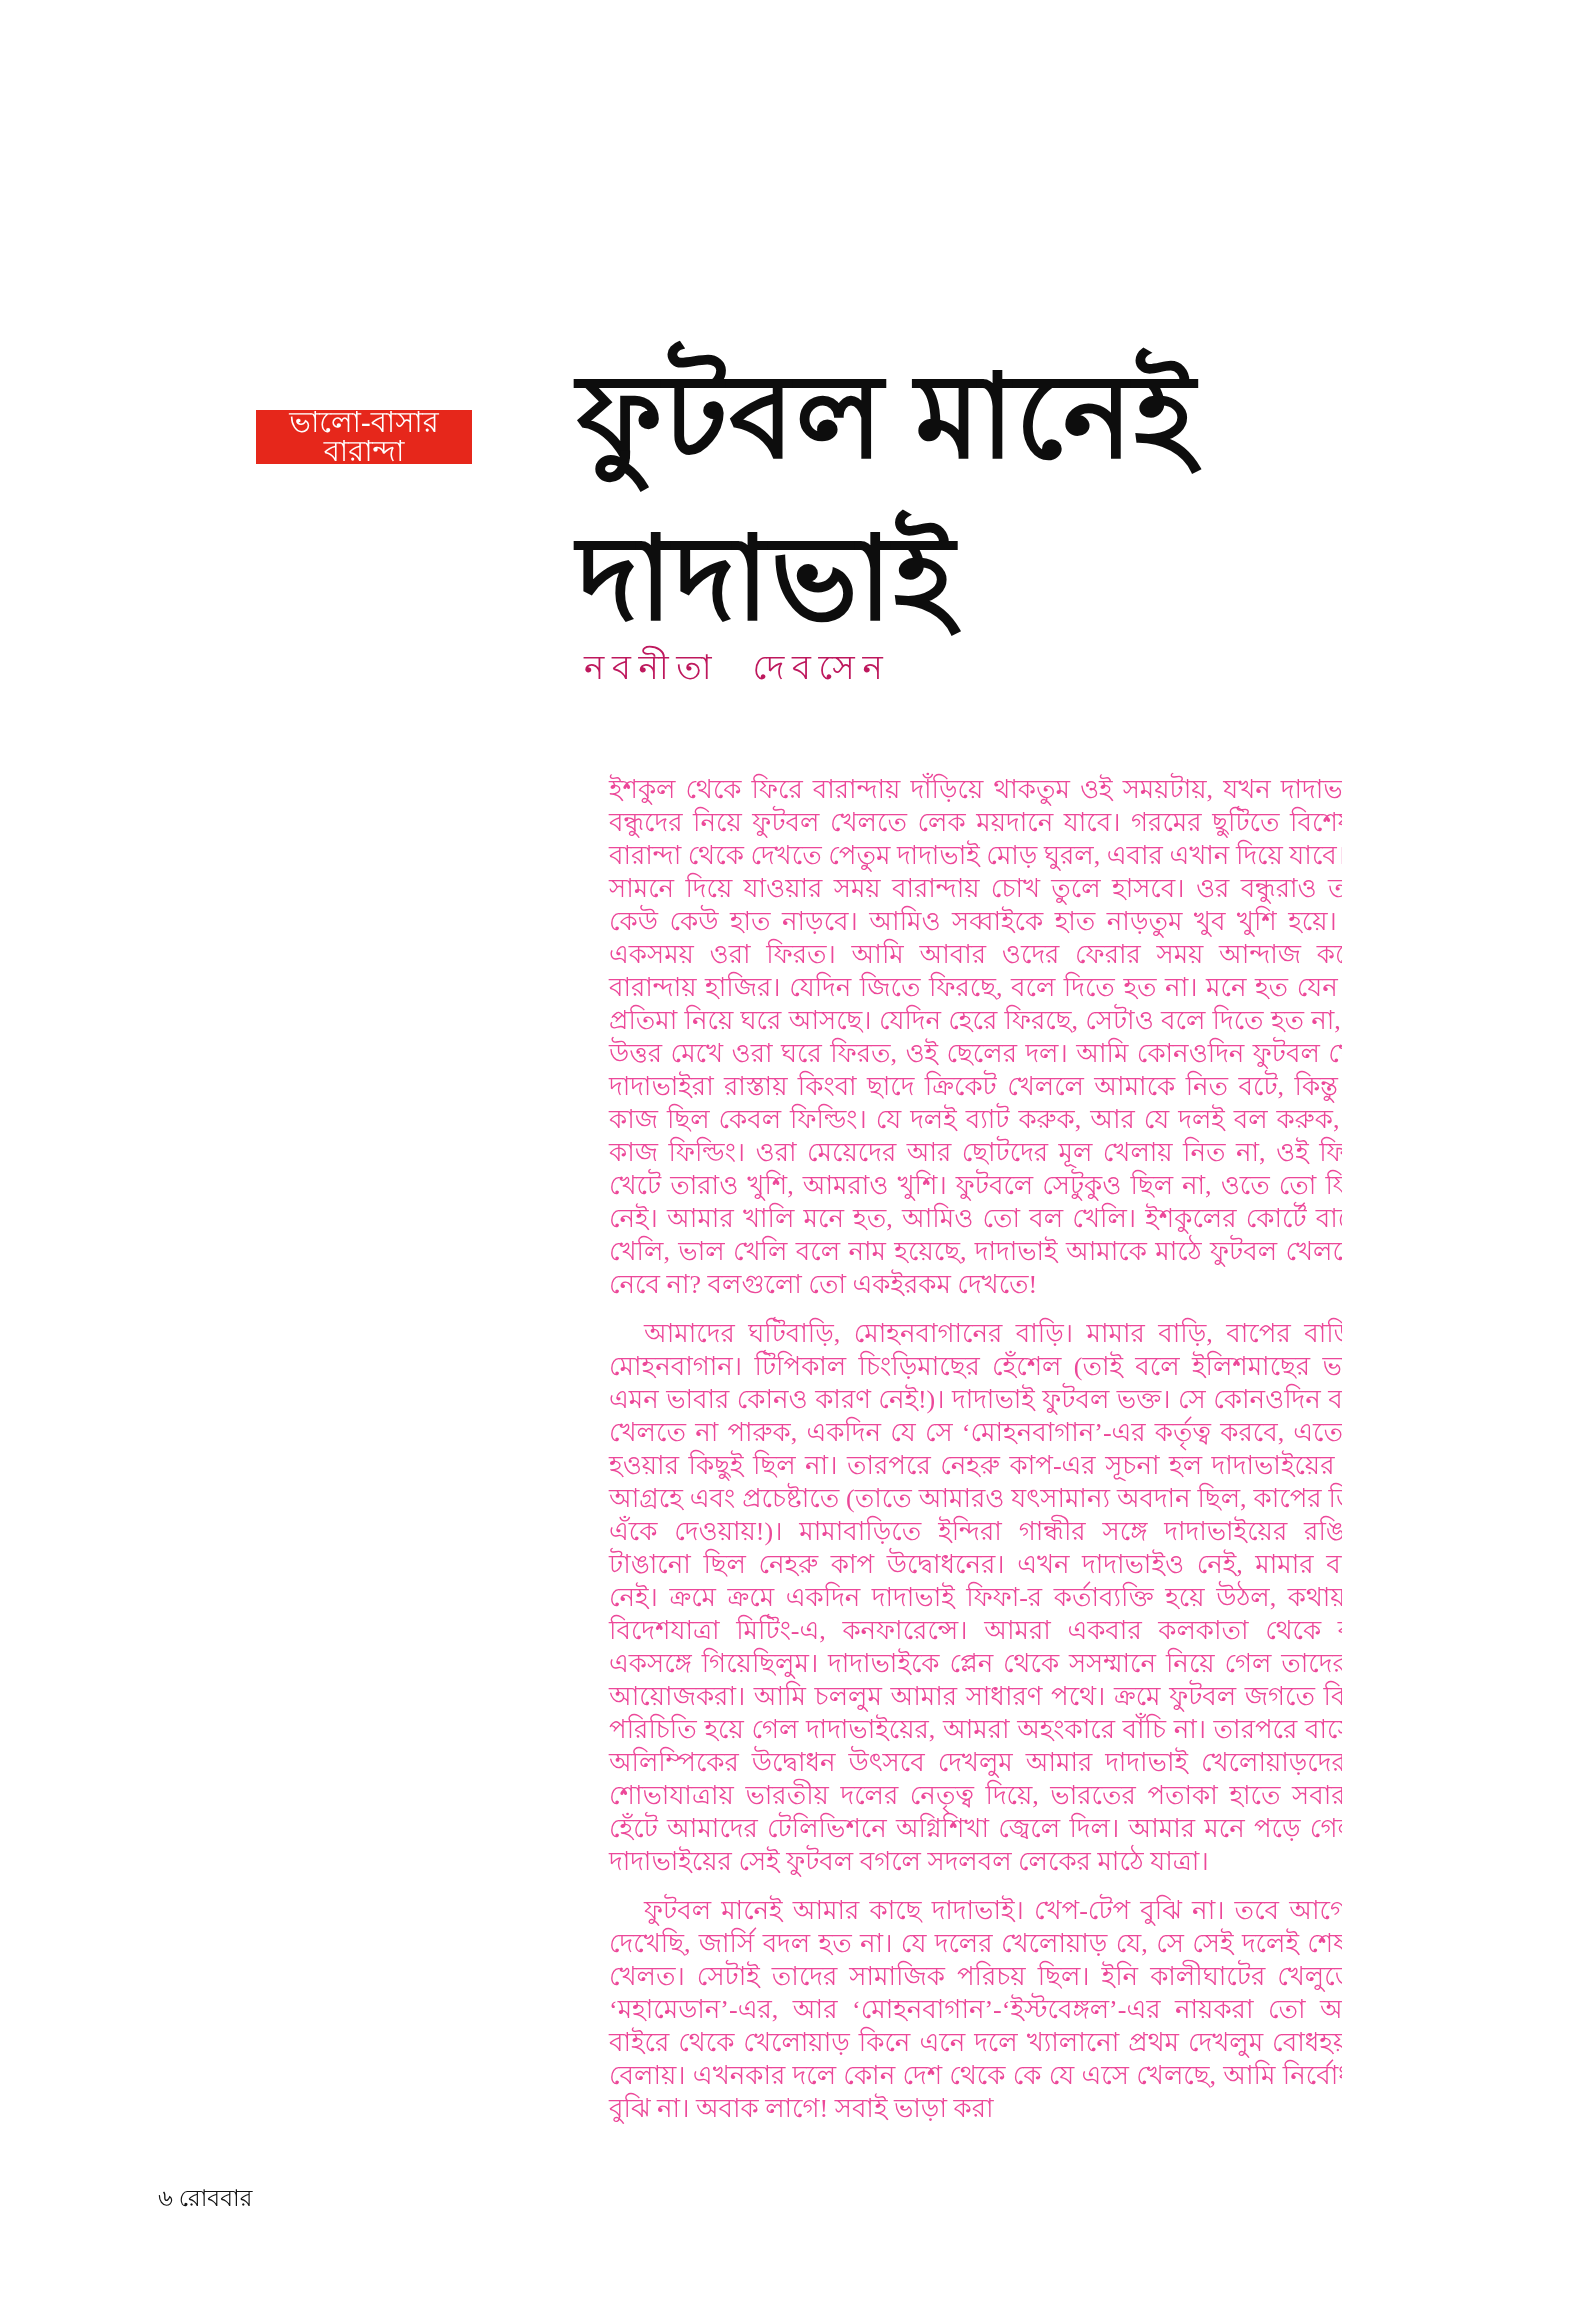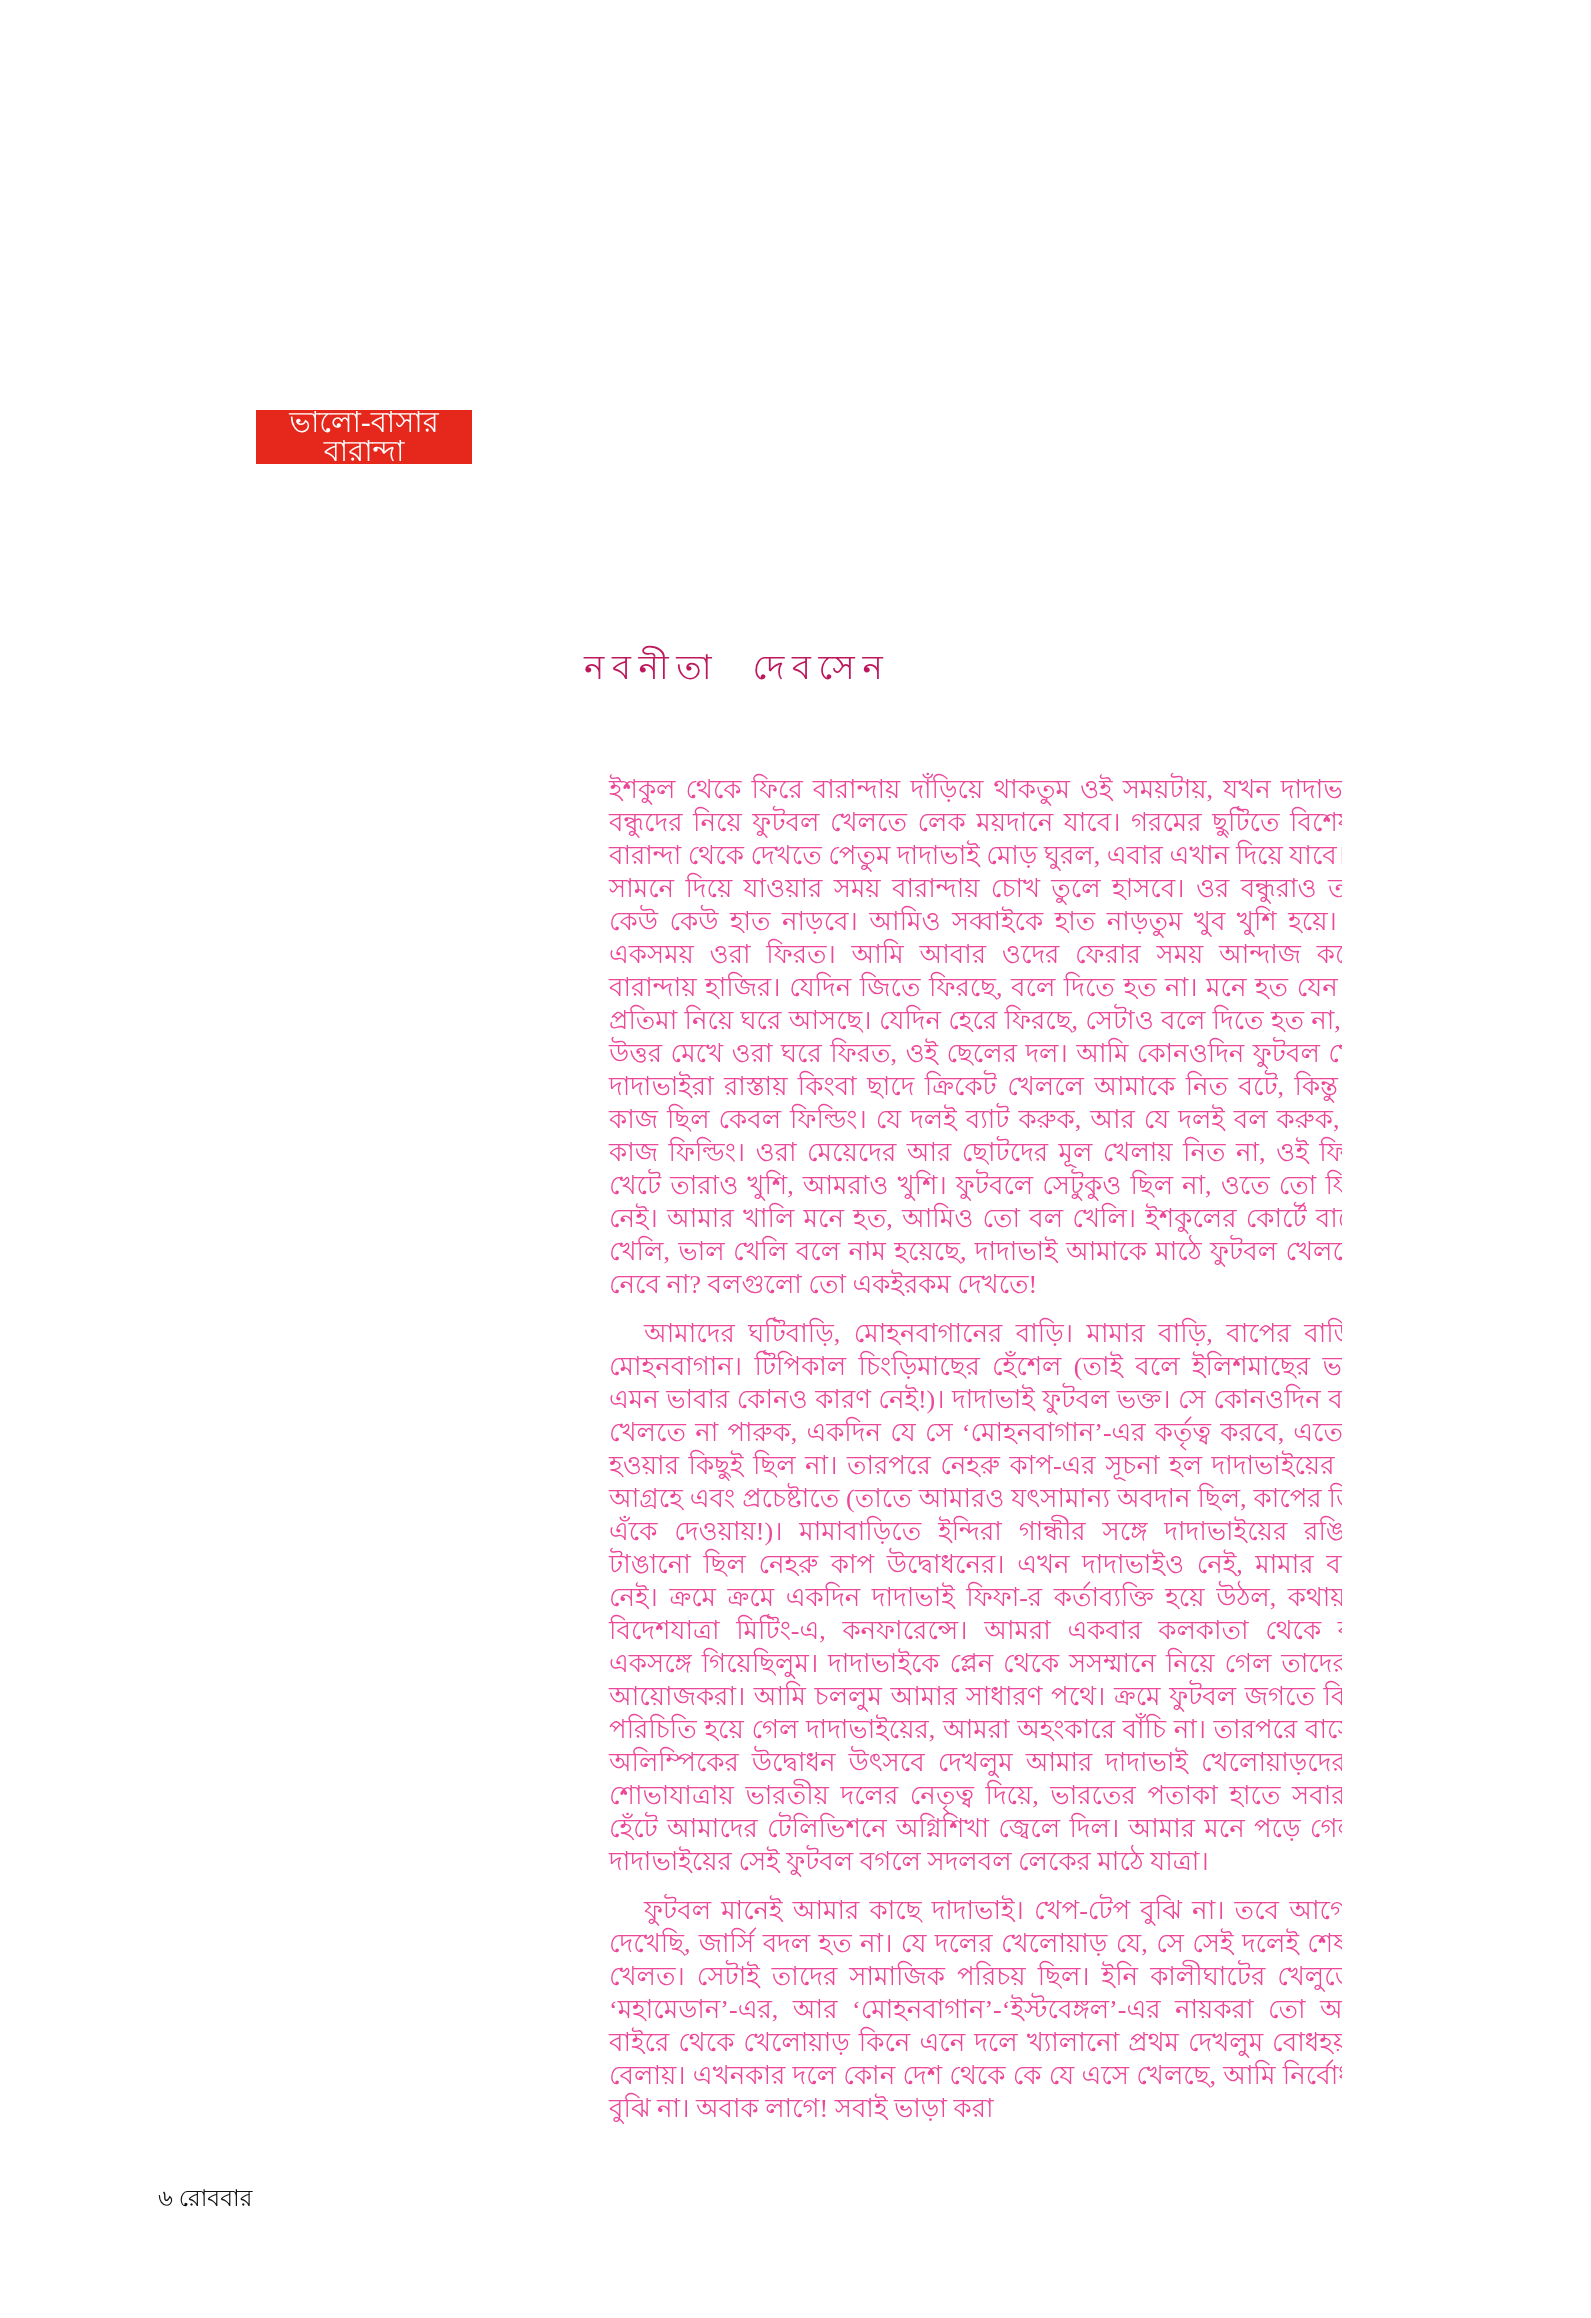--- a/index.html
+++ b/index.html
@@ -92,20 +92,22 @@
 </style>
 </head>
 <body>
 
 <div class="page" style="background: rgb(255, 255, 255);">
 
   <div class="kicker" style="background: rgb(230, 39, 27); color: rgb(255, 255, 255);">
     <span>ভালো-বাসার বারান্দা</span>
   </div>
 
+  <h1 class="headline">ফুটবল মানেই
+দাদাভাই</h1>
 
   <div class="byline">নবনীতা দেবসেন</div>
 
 
   <div class="article-body">
     <p class="no-indent">ইশকুল থেকে ফিরে বারান্দায় দাঁড়িয়ে থাকতুম ওই সময়টায়, যখন দাদাভাই তার বন্ধুদের নিয়ে ফুটবল খেলতে লেক ময়দানে যাবে। গরমের ছুটিতে বিশেষ করে। বারান্দা থেকে দেখতে পেতুম দাদাভাই মোড় ঘুরল, এবার এখান দিয়ে যাবে। বাড়ির সামনে দিয়ে যাওয়ার সময় বারান্দায় চোখ তুলে হাসবে। ওর বন্ধুরাও তাকাবে। কেউ কেউ হাত নাড়বে। আমিও সব্বাইকে হাত নাড়তুম খুব খুশি হয়ে। আবার একসময় ওরা ফিরত। আমি আবার ওদের ফেরার সময় আন্দাজ করে ঠিক বারান্দায় হাজির। যেদিন জিতে ফিরছে, বলে দিতে হত না। মনে হত যেন মা দুর্গা প্রতিমা নিয়ে ঘরে আসছে। যেদিন হেরে ফিরছে, সেটাও বলে দিতে হত না, সর্বাঙ্গে উত্তর মেখে ওরা ঘরে ফিরত, ওই ছেলের দল। আমি কোনওদিন ফুটবল খেলিনি। দাদাভাইরা রাস্তায় কিংবা ছাদে ক্রিকেট খেললে আমাকে নিত বটে, কিন্তু আমার কাজ ছিল কেবল ফিল্ডিং। যে দলই ব্যাট করুক, আর যে দলই বল করুক, আমার কাজ ফিল্ডিং। ওরা মেয়েদের আর ছোটদের মূল খেলায় নিত না, ওই ফিল্ডিং-এ খেটে তারাও খুশি, আমরাও খুশি। ফুটবলে সেটুকুও ছিল না, ওতে তো ফিল্ডিং-ই নেই। আমার খালি মনে হত, আমিও তো বল খেলি। ইশকুলের কোর্টে বাস্কেটবল খেলি, ভাল খেলি বলে নাম হয়েছে, দাদাভাই আমাকে মাঠে ফুটবল খেলতে কেন নেবে না? বলগুলো তো একইরকম দেখতে!</p>
     <p>আমাদের ঘটিবাড়ি, মোহনবাগানের বাড়ি। মামার বাড়ি, বাপের বাড়ি দুই-ই মোহনবাগান। টিপিকাল চিংড়িমাছের হেঁশেল (তাই বলে ইলিশমাছের ভক্ত নই, এমন ভাবার কোনও কারণ নেই!)। দাদাভাই ফুটবল ভক্ত। সে কোনওদিন বড় মাঠে খেলতে না পারুক, একদিন যে সে ‘মোহনবাগান’-এর কর্তৃত্ব করবে, এতে অবাক হওয়ার কিছুই ছিল না। তারপরে নেহরু কাপ-এর সূচনা হল দাদাভাইয়ের নিজের আগ্রহে এবং প্রচেষ্টাতে (তাতে আমারও যৎসামান্য অবদান ছিল, কাপের ডিজাইন এঁকে দেওয়ায়!)। মামাবাড়িতে ইন্দিরা গান্ধীর সঙ্গে দাদাভাইয়ের রঙিন ছবি টাঙানো ছিল নেহরু কাপ উদ্বোধনের। এখন দাদাভাইও নেই, মামার বাড়িটাও নেই। ক্রমে ক্রমে একদিন দাদাভাই ফিফা-র কর্তাব্যক্তি হয়ে উঠল, কথায় কথায় বিদেশযাত্রা মিটিং-এ, কনফারেন্সে। আমরা একবার কলকাতা থেকে ব্যাংকক একসঙ্গে গিয়েছিলুম। দাদাভাইকে প্লেন থেকে সসম্মানে নিয়ে গেল তাদের সভার আয়োজকরা। আমি চললুম আমার সাধারণ পথে। ক্রমে ফুটবল জগতে বিশ্বব্যাপী পরিচিতি হয়ে গেল দাদাভাইয়ের, আমরা অহংকারে বাঁচি না। তারপরে বার্সেলোনা অলিম্পিকের উদ্বোধন উৎসবে দেখলুম আমার দাদাভাই খেলোয়াড়দের রঙিন শোভাযাত্রায় ভারতীয় দলের নেতৃত্ব দিয়ে, ভারতের পতাকা হাতে সবার আগে হেঁটে আমাদের টেলিভিশনে অগ্নিশিখা জ্বেলে দিল। আমার মনে পড়ে গেল, ছাত্র দাদাভাইয়ের সেই ফুটবল বগলে সদলবল লেকের মাঠে যাত্রা।</p>
     <p>ফুটবল মানেই আমার কাছে দাদাভাই। খেপ-টেপ বুঝি না। তবে আগে আগে দেখেছি, জার্সি বদল হত না। যে দলের খেলোয়াড় যে, সে সেই দলেই শেষ অবধি খেলত। সেটাই তাদের সামাজিক পরিচয় ছিল। ইনি কালীঘাটের খেলুড়ে, উনি ‘মহামেডান’-এর, আর ‘মোহনবাগান’-‘ইস্টবেঙ্গল’-এর নায়করা তো আছেনই। বাইরে থেকে খেলোয়াড় কিনে এনে দলে খ্যালানো প্রথম দেখলুম বোধহয় চিমার বেলায়। এখনকার দলে কোন দেশ থেকে কে যে এসে খেলছে, আমি নির্বোধ কিছুই বুঝি না। অবাক লাগে! সবাই ভাড়া করা</p>
   </div>
 

